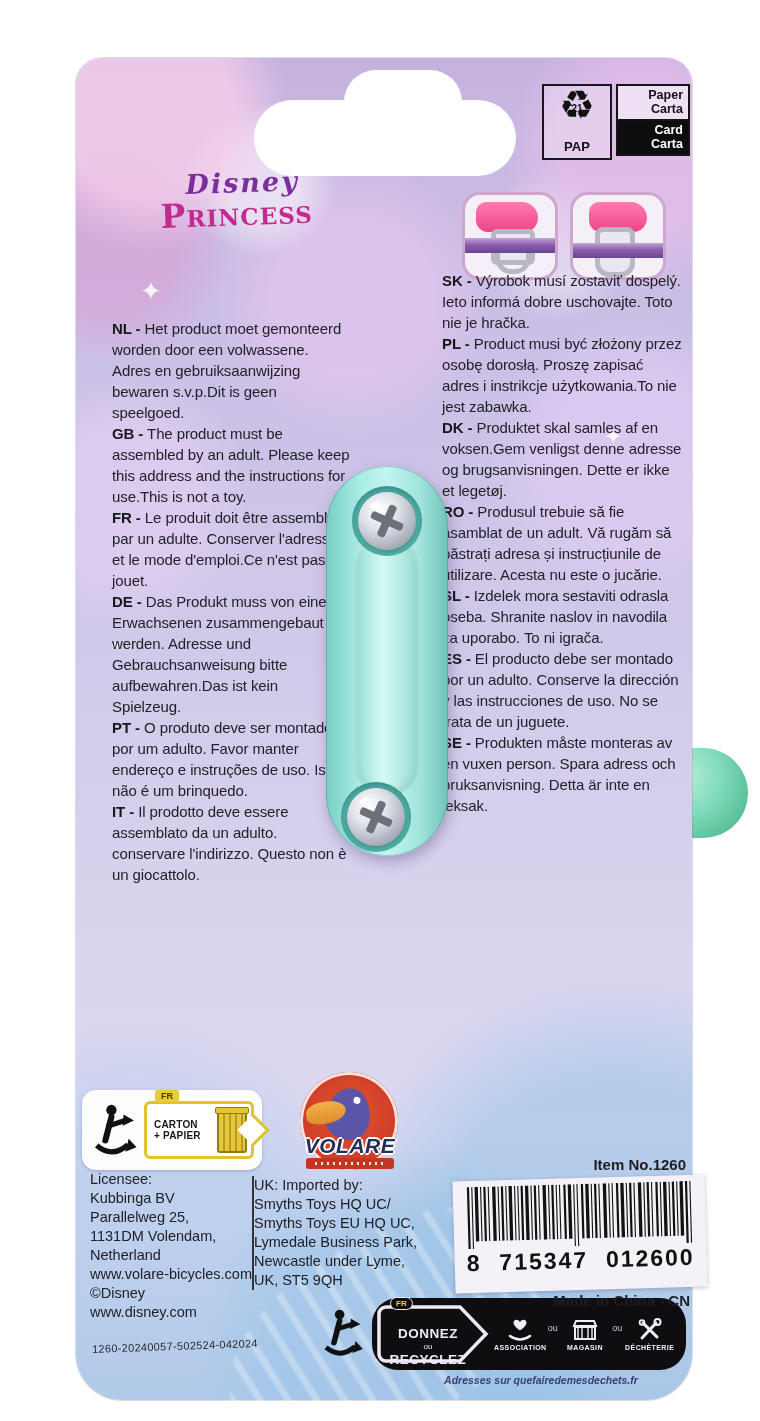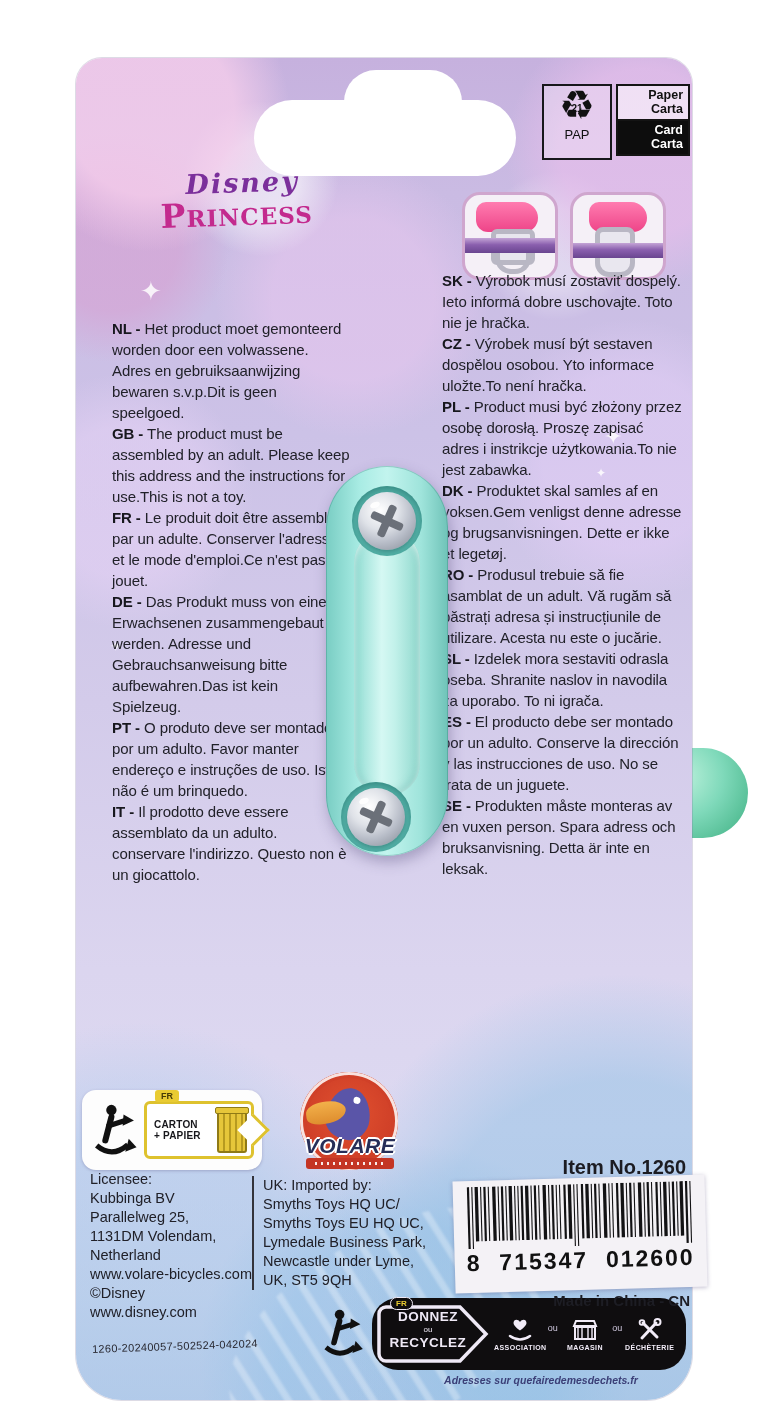--- a/index.html
+++ b/index.html
@@ -28,21 +28,21 @@
 
   
   .hole-rect{left:178px;top:42px;width:262px;height:76px;border-radius:38px;background:#fff;z-index:2;}
   .hole-bump{left:268px;top:12px;width:118px;height:64px;border-radius:32px;background:#fff;z-index:2;}
 
   
   .pap-box{left:466px;top:26px;width:66px;height:72px;border:2.5px solid #17171b;background:rgba(255,255,255,.25);
     z-index:2;text-align:center;}
   .pap-glyph{font-size:40px;line-height:42px;color:#111;display:block;margin-top:-2px;}
   .pap-21{position:absolute;left:0;right:0;top:17px;font-size:10px;font-weight:bold;color:#111;}
-  .pap-lbl{font-size:13px;font-weight:normal;color:#111;line-height:13px;display:block;margin-top:2px;}
+  .pap-lbl{font-size:13px;font-weight:bold;color:#111;line-height:13px;display:block;margin-top:14px;}
 
   .mat-labels{left:540px;top:26px;width:74px;z-index:2;border-radius:8px;}
   .mat{border:2px solid #141414;text-align:right;padding:2px 5px 3px;font-weight:bold;font-size:12.5px;line-height:14px;}
   .mat.paper{background:rgba(255,255,255,.55);color:#101010;}
   .mat.card-m{background:#0d0d0d;color:#fff;border-top:none;}
 
   
   .brand{left:84px;top:108px;width:230px;z-index:2;transform:rotate(-2deg);}
   .brand-disney{font-family:"DejaVu Serif",serif;font-style:italic;font-weight:bold;font-size:27px;
     color:#7b2f9b;letter-spacing:2px;margin-left:26px;}
@@ -117,37 +117,37 @@
   .v-name{position:absolute;left:0;right:0;top:62px;text-align:center;font-size:21px;font-weight:bold;
     font-style:italic;color:#272e58;letter-spacing:.5px;
     text-shadow:-2px 0 #fff,2px 0 #fff,0 -2px #fff,0 2px #fff,-1px -1px #fff,1px 1px #fff;}
   .v-ribbon{position:absolute;left:10px;top:86px;width:88px;height:11px;background:#c43524;border-radius:3px;
     background-image:repeating-linear-gradient(90deg,rgba(255,255,255,.9) 0 2px,transparent 2px 6px);
     background-size:80% 3px;background-repeat:no-repeat;background-position:center;}
 
   
   .licensee{left:90px;top:1170px;z-index:2;color:#202028;font-size:14.5px;line-height:19px;}
   .importer{left:252px;top:1176px;z-index:2;color:#202028;font-size:14.5px;line-height:19px;
-    border-left:2.5px solid #33333b;padding-left:9px;}
-  .itemno{left:456px;top:1156px;width:230px;text-align:right;font-size:20px;font-weight:bold;color:#1c1c22;z-index:2;}
+    border-left:2.5px solid #33333b;}
+  .itemno{left:456px;top:1156px;width:230px;text-align:right;font-size:15px;font-weight:bold;color:#1c1c22;z-index:2;}
   .bclabel{left:454px;top:1178px;width:252px;height:112px;background:#f4f2f6;z-index:4;
     transform:rotate(-1.6deg);box-shadow:0 1px 4px rgba(80,70,120,.35);padding:6px 12px 0;box-sizing:border-box;}
   .bcbars{width:100%;height:62px;display:block;}
   .bcdigits{display:flex;justify-content:space-between;font-size:23px;font-weight:bold;color:#111;
     letter-spacing:2px;margin-top:1px;}
   .madein{left:450px;top:1292px;width:240px;text-align:right;font-size:15px;font-weight:bold;color:#1d1d24;z-index:5;}
   .batch{left:92px;top:1340px;font-size:11px;color:#2a2a33;transform:rotate(-2deg);z-index:2;letter-spacing:.3px;}
 
   
   .triman2{left:318px;top:1306px;z-index:2;}
   .pill{left:372px;top:1298px;width:314px;height:72px;background:#0f0d0f;border-radius:26px;z-index:2;
     display:flex;align-items:center;padding:0 10px 0 4px;box-sizing:border-box;}
   .donnez{position:relative;width:118px;height:62px;flex:0 0 auto;}
   .donnez svg{position:absolute;left:0;top:0;}
-  .donnez-txt{position:absolute;left:6px;top:7px;width:92px;text-align:center;color:#efe9f6;line-height:1;}
+  .donnez-txt{position:absolute;left:6px;top:24px;width:92px;text-align:center;color:#efe9f6;line-height:1;}
   .d1{font-size:13.5px;font-weight:bold;letter-spacing:.5px;}
   .d-ou{font-size:8px;margin:2px 0;}
   .d2{font-size:13.5px;font-weight:bold;letter-spacing:.5px;}
   .frtag2{position:absolute;left:14px;top:-6px;background:#0f0d0f;border:1.5px solid #efe9f6;border-radius:8px;
     color:#e9cb32;font-size:8px;font-weight:bold;padding:0 5px;line-height:11px;}
   .opt{display:flex;flex-direction:column;align-items:center;gap:2px;flex:1;}
   .opt-lbl{font-size:7px;font-weight:bold;color:#f2ecf8;letter-spacing:.4px;}
   .sep{font-size:9px;color:#cfc7de;margin:0 1px;padding-bottom:12px;}
   .banner-foot{left:396px;top:1374px;width:290px;text-align:center;font-size:10.5px;font-weight:bold;
     font-style:italic;color:#3b3f77;z-index:2;}
@@ -210,21 +210,20 @@
     <p><b>NL -</b> <span>Het product moet gemonteerd worden door een volwassene. Adres en gebruiksaanwijzing bewaren s.v.p.Dit is geen speelgoed.</span></p>
     <p><b>GB -</b> <span>The product must be assembled by an adult. Please keep this address and the instructions for use.This is not a toy.</span></p>
     <p><b>FR -</b> <span>Le produit doit être assemblé par un adulte. Conserver l'adresse et le mode d'emploi.Ce n'est pas un jouet.</span></p>
     <p><b>DE -</b> <span>Das Produkt muss von einem Erwachsenen zusammengebaut werden. Adresse und Gebrauchsanweisung bitte aufbewahren.Das ist kein Spielzeug.</span></p>
     <p><b>PT -</b> <span>O produto deve ser montado por um adulto. Favor manter endereço e instruções de uso. Isto não é um brinquedo.</span></p>
     <p><b>IT -</b> <span>Il prodotto deve essere assemblato da un adulto. conservare l'indirizzo. Questo non è un giocattolo.</span></p>
   </div>
 
   <div class="abs col" style="left:366px;top:212px;width:240px;">
     <p><b>SK -</b> <span>Výrobok musí zostaviť dospelý. Ieto informá dobre uschovajte. Toto nie je hračka.</span></p>
-    <p><b>CZ -</b> <span>Výrobek musí být sestaven dospělou osobou. Yto informace uložte.To není hračka.</span></p>
     <p><b>PL -</b> <span>Product musi być złożony przez osobę dorosłą. Proszę zapisać adres i instrikcje użytkowania.To nie jest zabawka.</span></p>
     <p><b>DK -</b> <span>Produktet skal samles af en voksen.Gem venligst denne adresse og brugsanvisningen. Dette er ikke et legetøj.</span></p>
     <p><b>RO -</b> <span>Produsul trebuie să fie asamblat de un adult. Vă rugăm să păstrați adresa și instrucțiunile de utilizare. Acesta nu este o jucărie.</span></p>
     <p><b>SL -</b> <span>Izdelek mora sestaviti odrasla oseba. Shranite naslov in navodila za uporabo. To ni igrača.</span></p>
     <p><b>ES -</b> <span>El producto debe ser montado por un adulto. Conserve la dirección y las instrucciones de uso. No se trata de un juguete.</span></p>
     <p><b>SE -</b> <span>Produkten måste monteras av en vuxen person. Spara adress och bruksanvisning. Detta är inte en leksak.</span></p>
   </div>
 
   <div class="abs clamp">
     <div class="clamp-inner"></div>

